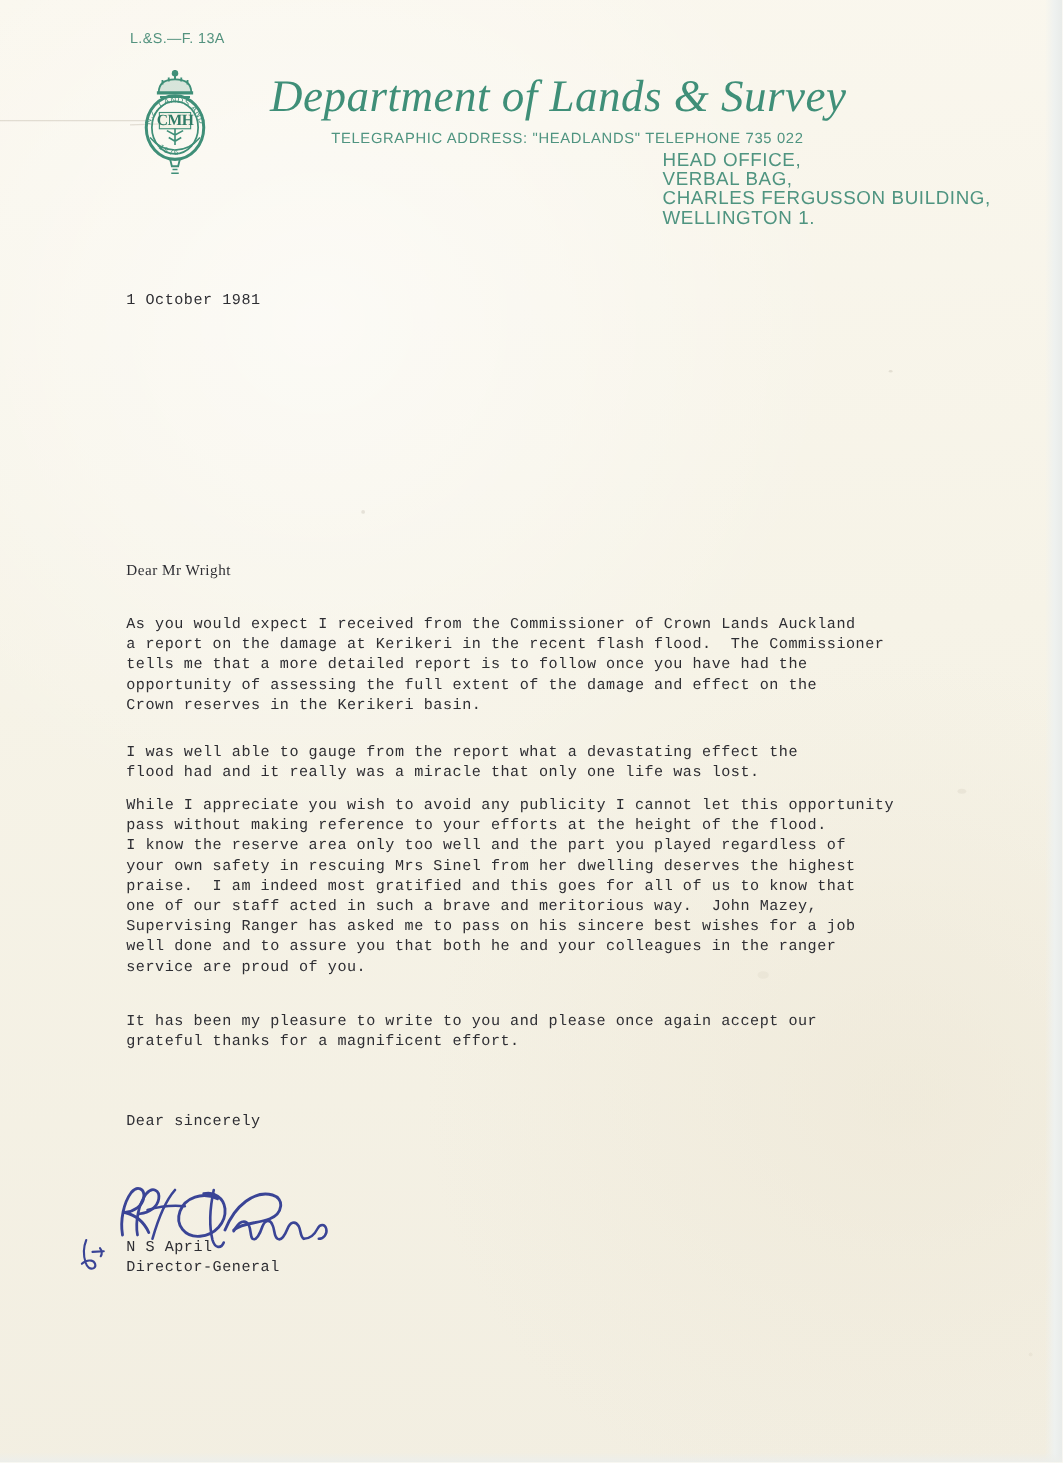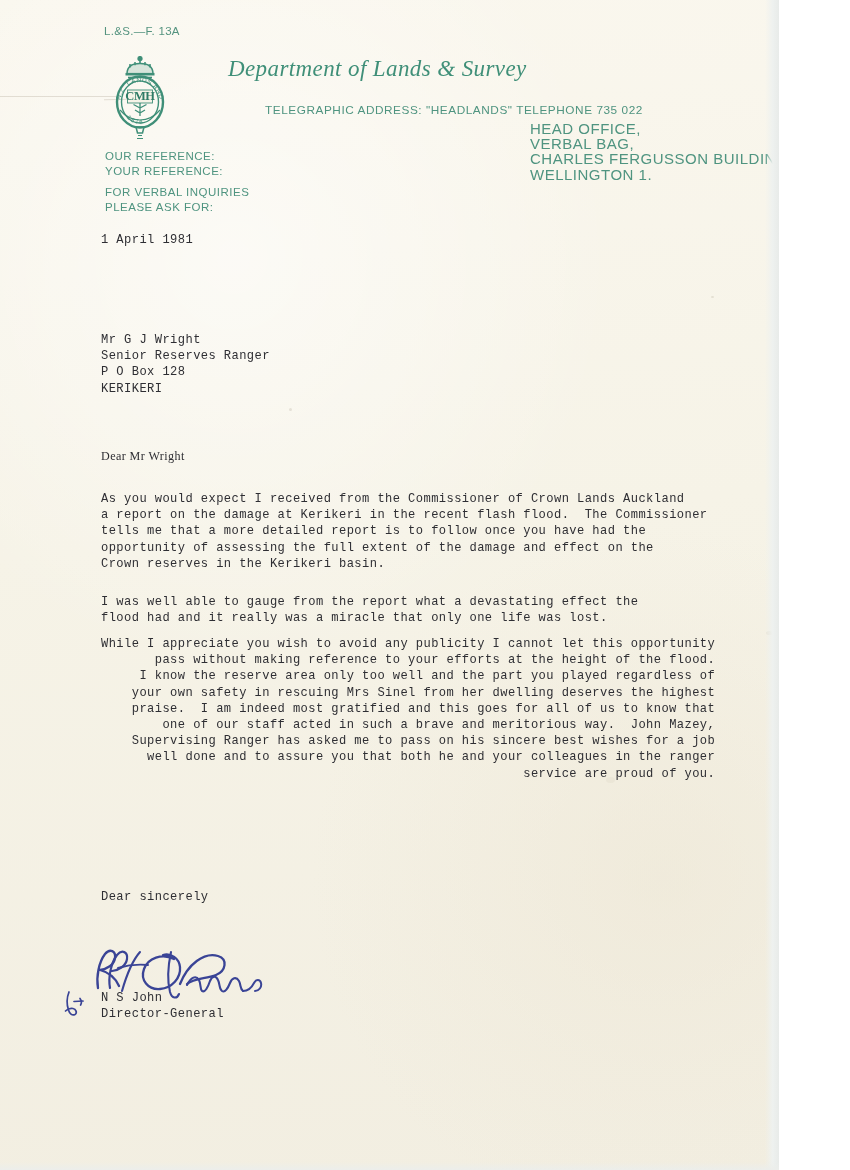--- a/index.html
+++ b/index.html
@@ -2,21 +2,21 @@
 <html><head>
 <meta charset="utf-8">
 <style>
   html, body {
     margin: 0;
     padding: 0;
     background: #ffffff;
   }
   #page {
     position: relative;
-    width: 779px;
+    width: 850px;
     height: 1170px;
     overflow: hidden;
     background: #f7f4e9;
     font-family: "Liberation Sans", sans-serif;
   }
   
   #paper-base {
     position: absolute;
     inset: 0;
     background:
@@ -66,25 +66,24 @@
     top: 56px;
     width: 74px;
     height: 86px;
   }
   #dept-title {
     position: absolute;
     left: 216px;
     top: 56px;
     font-family: "Liberation Serif", serif;
     font-style: italic;
-    font-size: 23px;
+    font-size: 36px;
     letter-spacing: 0.4px;
     color: #3f8f78;
     white-space: nowrap;
-    margin-left: 12px;
   }
   #telegraphic-line {
     position: absolute;
     left: 265px;
     top: 103px;
     font-size: 11.8px;
     letter-spacing: 0.55px;
     color: #4f9480;
     white-space: nowrap;
   }
@@ -120,21 +119,21 @@
     line-height: 16.2px;
     letter-spacing: 0.42px;
     color: #2e2e33;
     white-space: pre;
   }
   #date-line   { left: 101px; top: 232px; }
   #address-to  { left: 101px; top: 332px; }
   #salutation  { left: 101px; top: 448px; font-family: Liberation Serif, serif; }
   #para-1      { left: 101px; top: 491px; }
   #para-2      { left: 101px; top: 594px; }
-  #para-3      { left: 101px; top: 636px; text-align: right; }
+  #para-3      { left: 101px; top: 636px; }
   #para-4      { left: 101px; top: 809px; }
   #closing     { left: 101px; top: 889px; }
   #signer      { left: 101px; top: 990px; }
 
   #signature {
     position: absolute;
     left: 88px;
     top: 944px;
     width: 200px;
     height: 62px;
@@ -208,34 +207,23 @@
 
   <div id="telegraphic-line">TELEGRAPHIC ADDRESS: "HEADLANDS" TELEPHONE 735 022</div>
 
   <div id="office-address">
     <div>HEAD OFFICE,</div>
     <div>VERBAL BAG,</div>
     <div>CHARLES FERGUSSON BUILDING,</div>
     <div>WELLINGTON 1.</div>
   </div>
 
-  <div id="reference-block">
-    <div>OUR REFERENCE:</div>
-    <div>YOUR REFERENCE:</div>
-    <div class="gap"></div>
-    <div>FOR VERBAL INQUIRIES</div>
-    <div>PLEASE ASK FOR:</div>
-  </div>
-
-  <div class="typed" id="date-line">1 April 1981</div>
-
-  <div class="typed" id="address-to">Mr G J Wright
-Senior Reserves Ranger
-P O Box 128
-KERIKERI</div>
+
+  <div class="typed" id="date-line">1 October 1981</div>
+
 
   <div class="typed" id="salutation">Dear Mr Wright</div>
 
   <div class="typed" id="para-2">I was well able to gauge from the report what a devastating effect the
 flood had and it really was a miracle that only one life was lost.</div>
 
   <div class="typed" id="para-1">As you would expect I received from the Commissioner of Crown Lands Auckland
 a report on the damage at Kerikeri in the recent flash flood.  The Commissioner
 tells me that a more detailed report is to follow once you have had the
 opportunity of assessing the full extent of the damage and effect on the
@@ -244,20 +232,22 @@
   <div class="typed" id="para-3">While I appreciate you wish to avoid any publicity I cannot let this opportunity
 pass without making reference to your efforts at the height of the flood.
 I know the reserve area only too well and the part you played regardless of
 your own safety in rescuing Mrs Sinel from her dwelling deserves the highest
 praise.  I am indeed most gratified and this goes for all of us to know that
 one of our staff acted in such a brave and meritorious way.  John Mazey,
 Supervising Ranger has asked me to pass on his sincere best wishes for a job
 well done and to assure you that both he and your colleagues in the ranger
 service are proud of you.</div>
 
+  <div class="typed" id="para-4">It has been my pleasure to write to you and please once again accept our
+grateful thanks for a magnificent effort.</div>
 
   <div class="typed" id="closing">Dear sincerely</div>
 
   <div id="for-mark">
     <svg viewBox="0 0 34 34" width="34" height="34" aria-hidden="true">
       <g fill="none" stroke="#3a4496" stroke-width="1.7" stroke-linecap="round">
         <path d="M7 4 C5 9, 4.5 16, 6.5 22 C7.5 25.5, 10 28, 13 26.5 C15.5 25, 14 21, 11 20.5 C8 20, 5 21.5, 3.5 23"></path>
         <path d="M12 13.5 L21 13"></path>
         <path d="M18 10.5 C19.5 12.5, 19.8 15, 18.6 17"></path>
       </g>
@@ -281,19 +271,19 @@
         <path d="M92 40 C100 20, 116 8, 130 12 C140 15, 138 27, 128 31 C118 35, 106 34, 99 40" stroke-width="2.3"></path>
 
         <path d="M99 41 C103 33, 108 31, 111 36 C113 40, 112 45, 114 47 C117 49, 120 43, 122 37
                  C124 32, 128 31, 130 36 C132 40, 131 45, 134 47 C137 49, 140 44, 142 39
                  C144 34, 148 32, 151 37 C153 41, 152 45, 155 47" stroke-width="2.1"></path>
         <path d="M155 47 C160 47, 164 43, 166 39 C168 35, 172 35, 173 39 C174 43, 171 47, 167 47" stroke-width="2"></path>
       </g>
     </svg>
   </div>
 
-  <div class="typed" id="signer">N S John
+  <div class="typed" id="signer">N S April
 Director-General</div>
 
   <div id="paper-right-edge"></div>
   <div id="paper-bottom-edge"></div>
 
 </div>
 
 </body></html>

